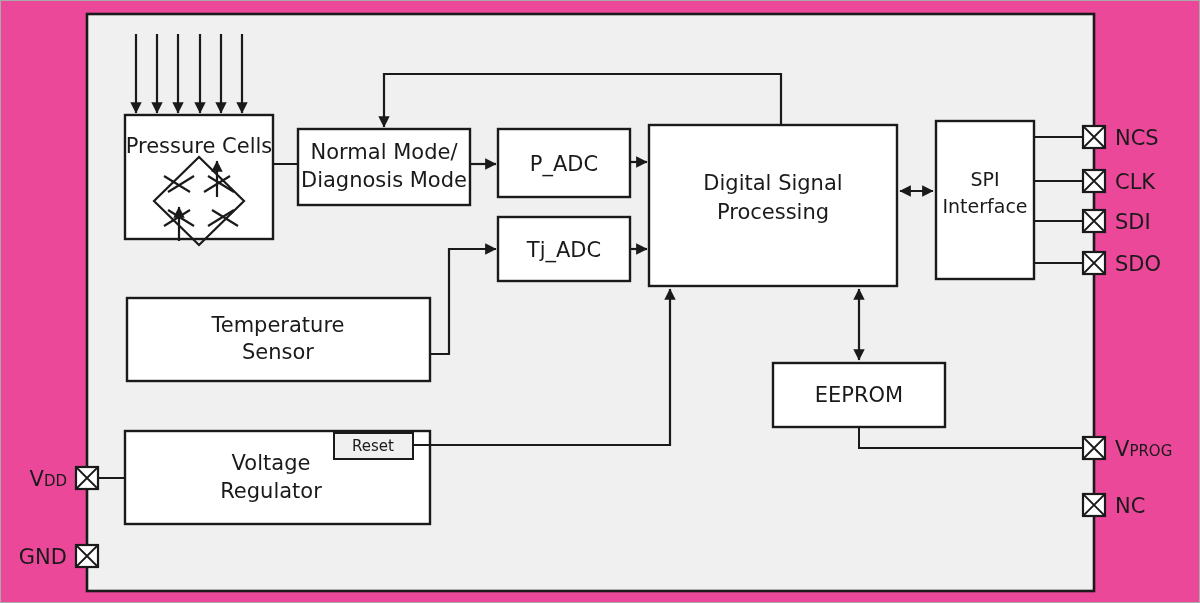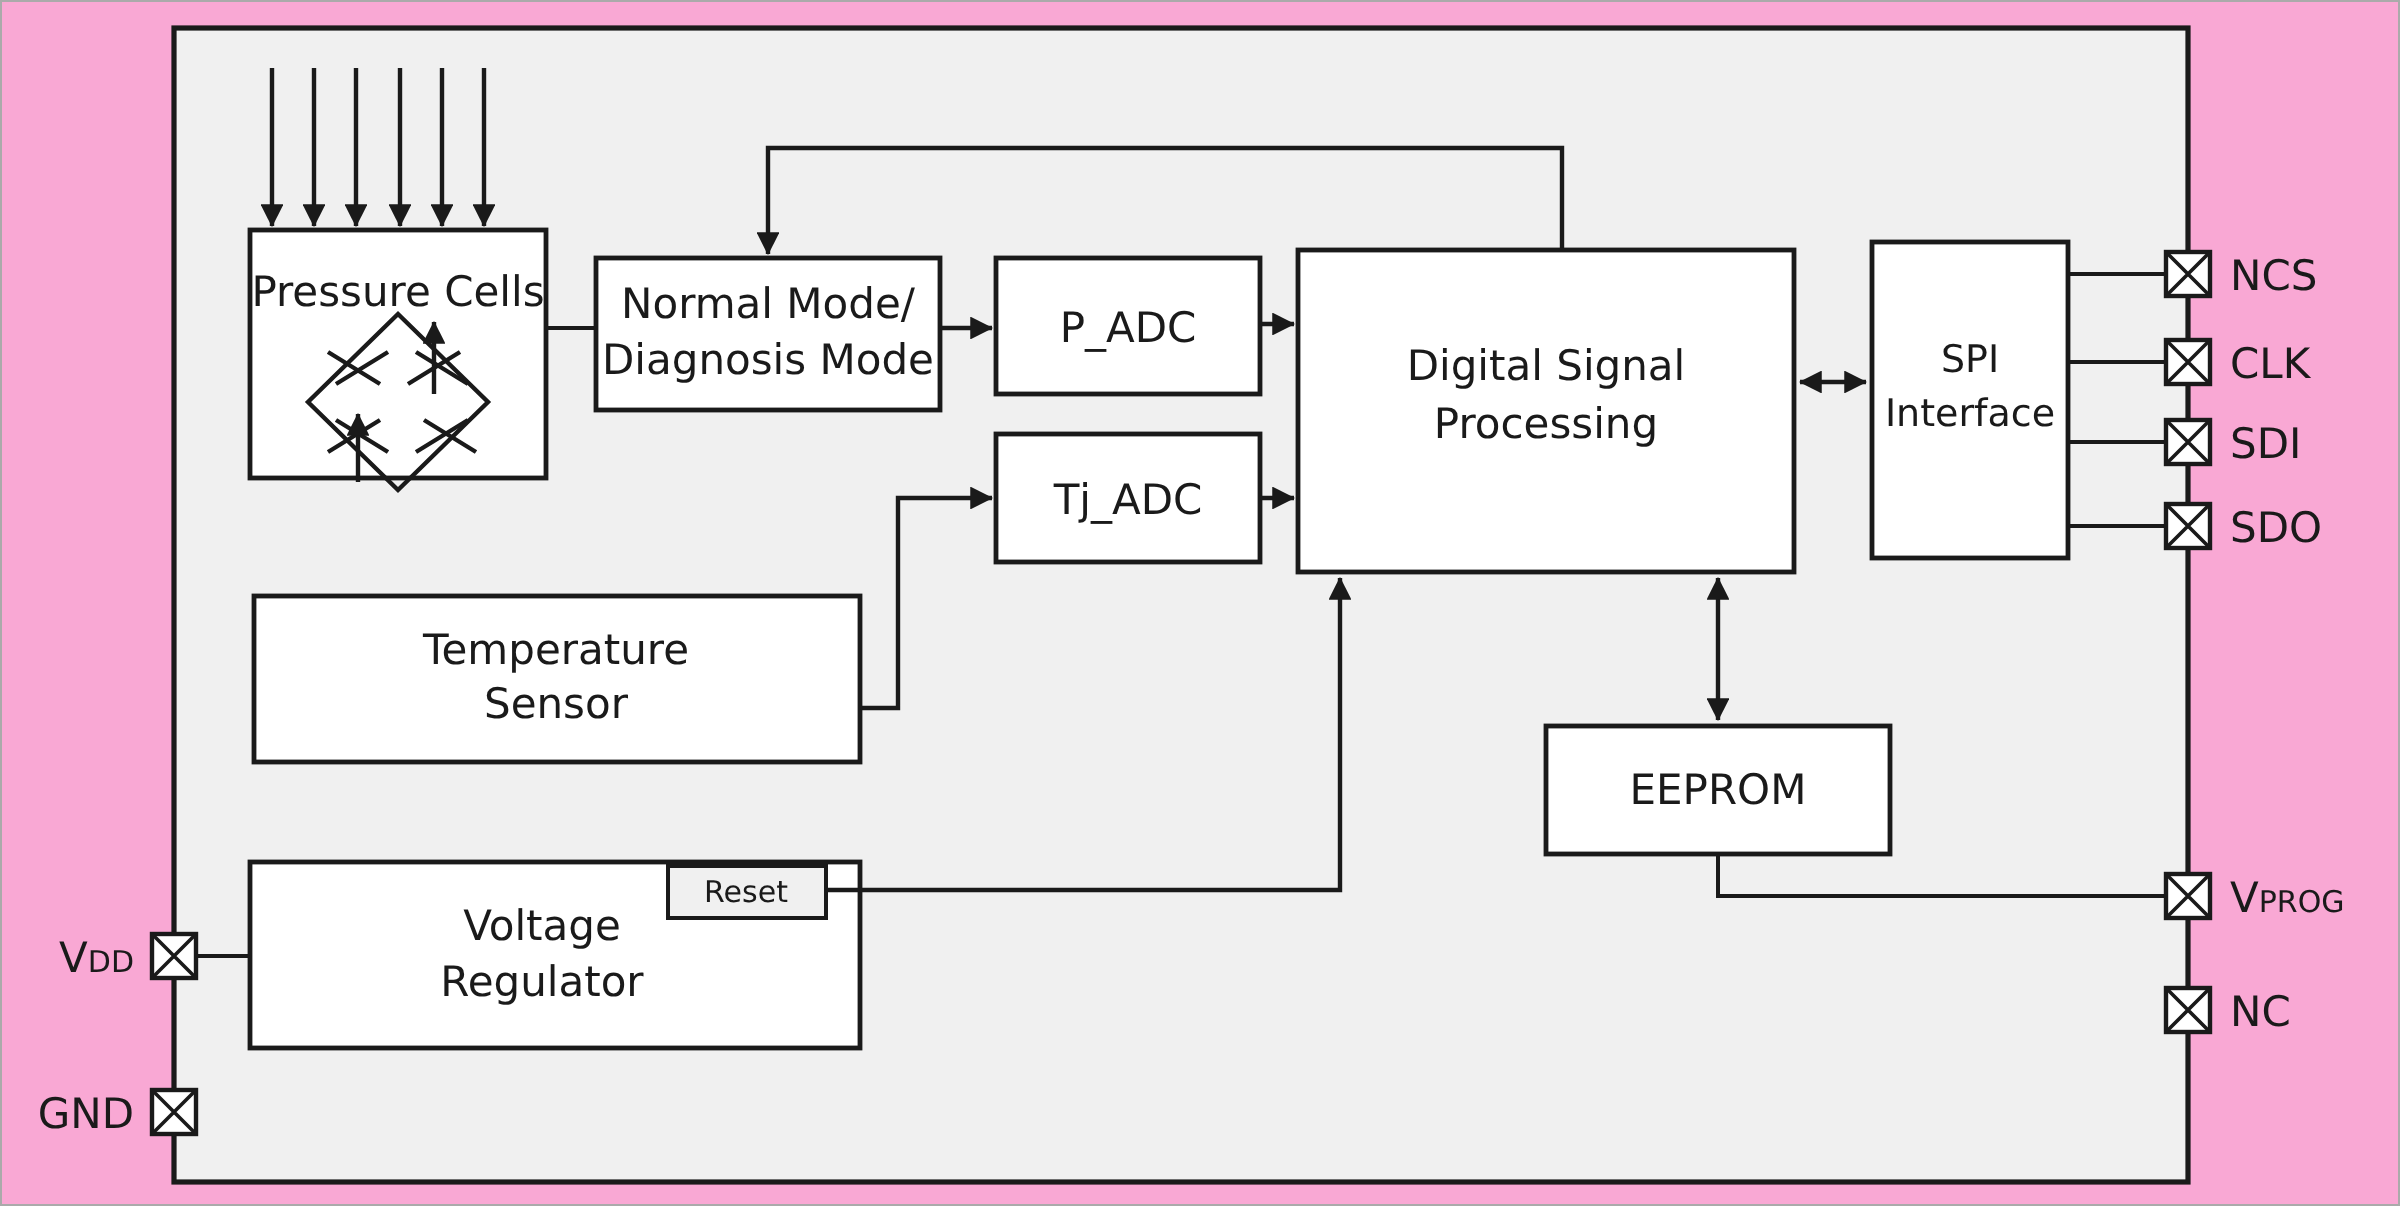--- a/index.html
+++ b/index.html
@@ -12,21 +12,21 @@
     height: 603px;
     font-family: "DejaVu Sans", sans-serif;
     overflow: hidden;
   }
   #diagram-root {
     position: relative;
     width: 1200px;
     height: 603px;
     box-sizing: border-box;
     border: 1px solid #aaaaaa;
-    background: #f9a8d4;
+    background: #ec4899;
   }
   svg.diagram {
     display: block;
     width: 1200px;
     height: 603px;
   }
   .chip-body {
     fill: #f0f0f0;
     stroke: #1a1a1a;
     stroke-width: 2.6;

